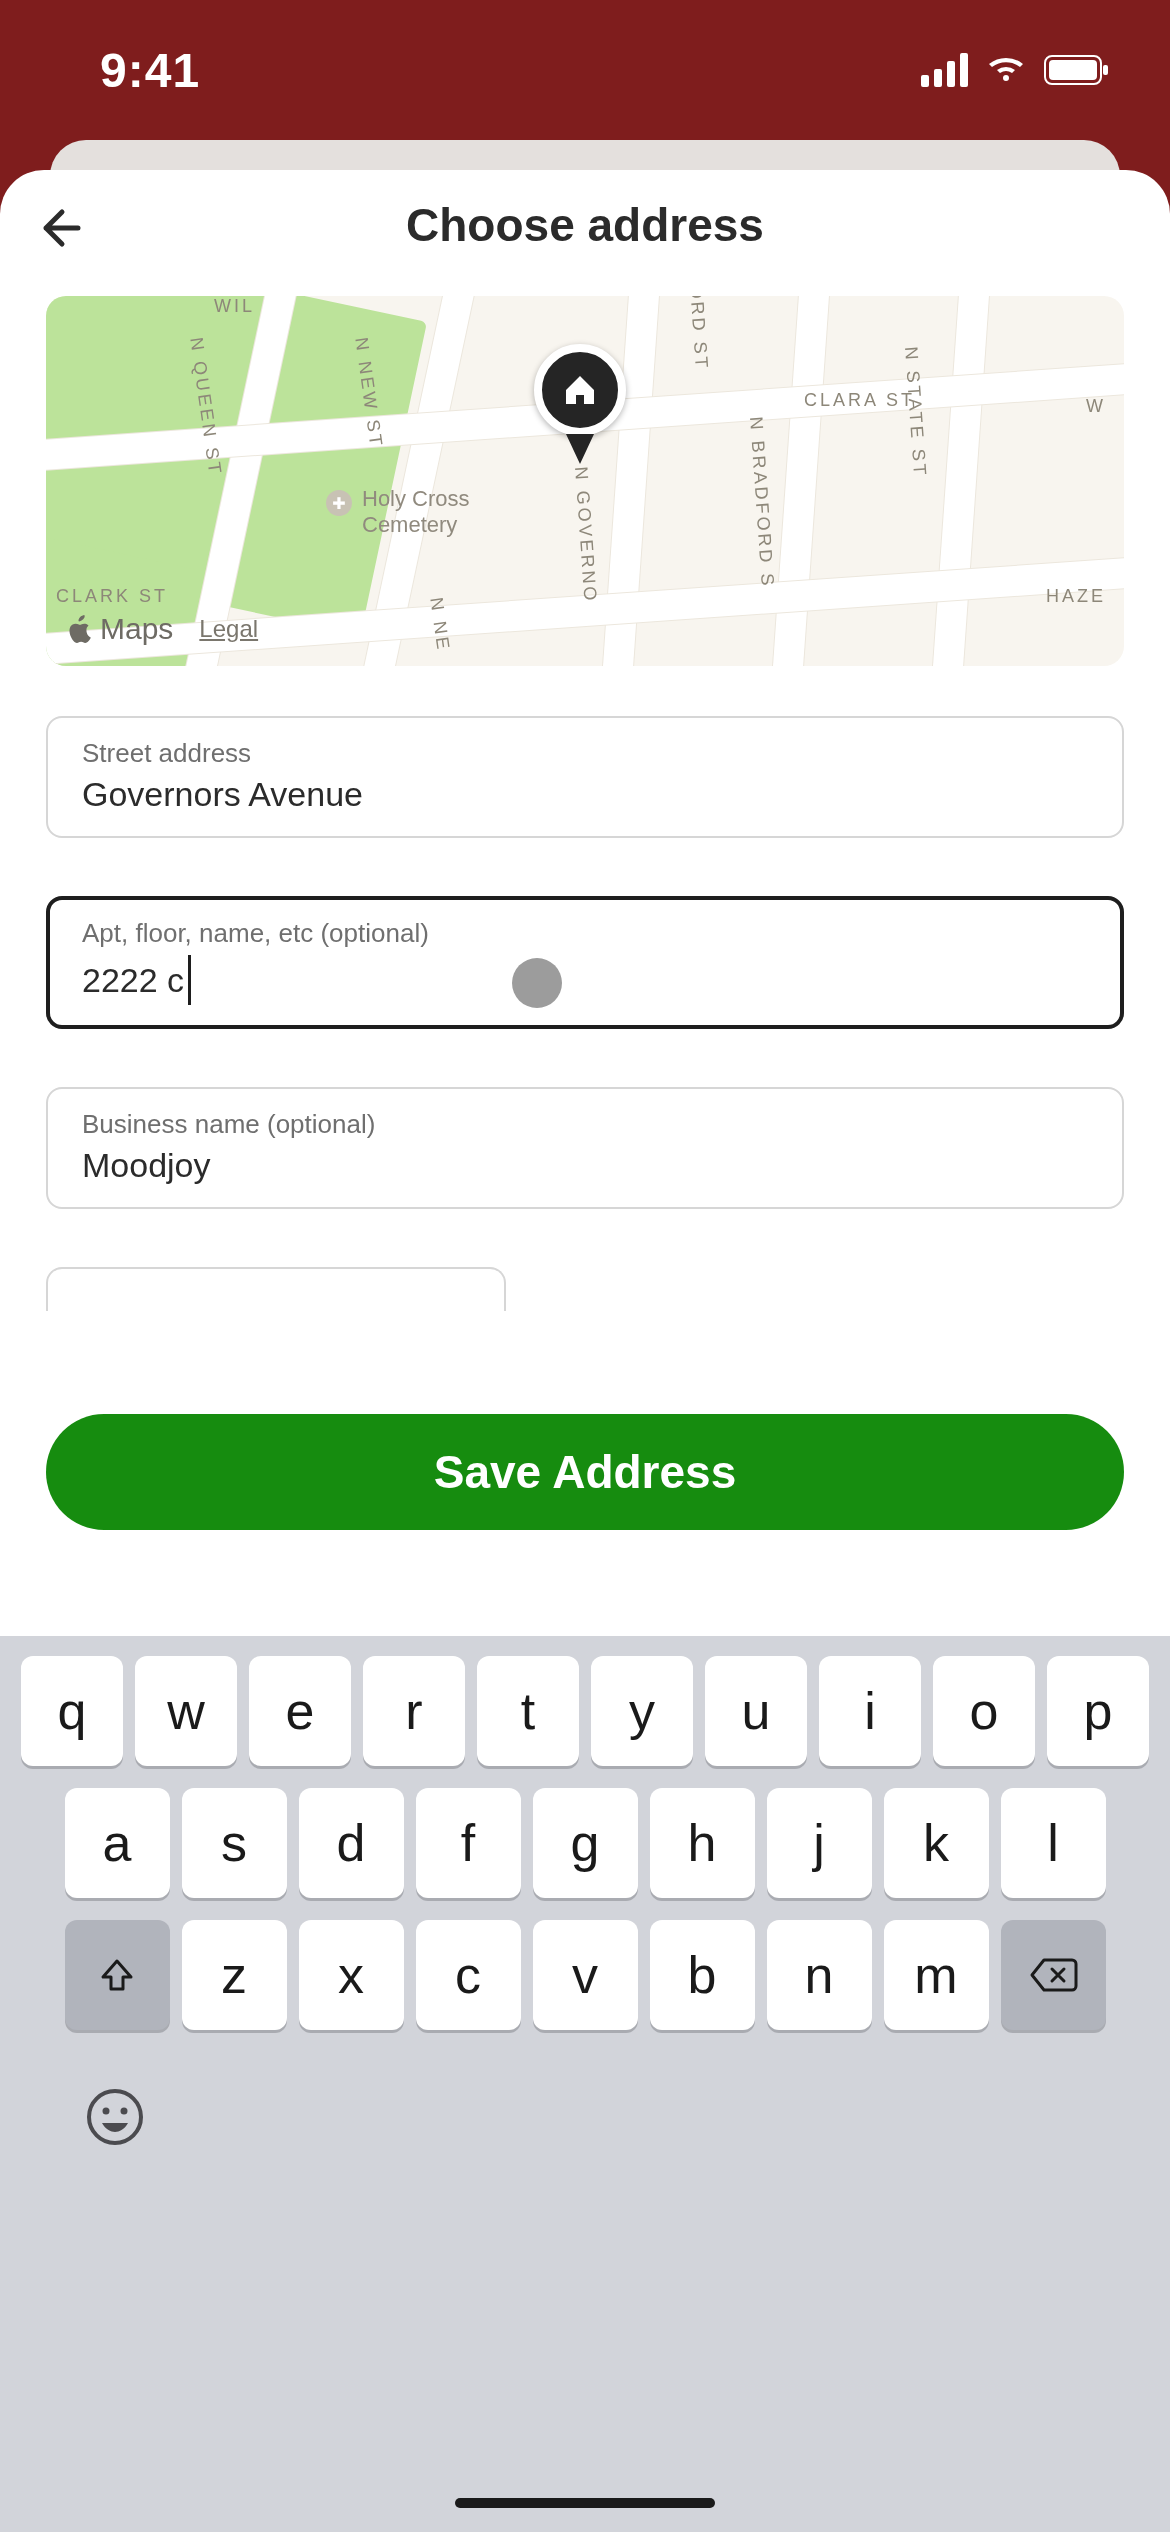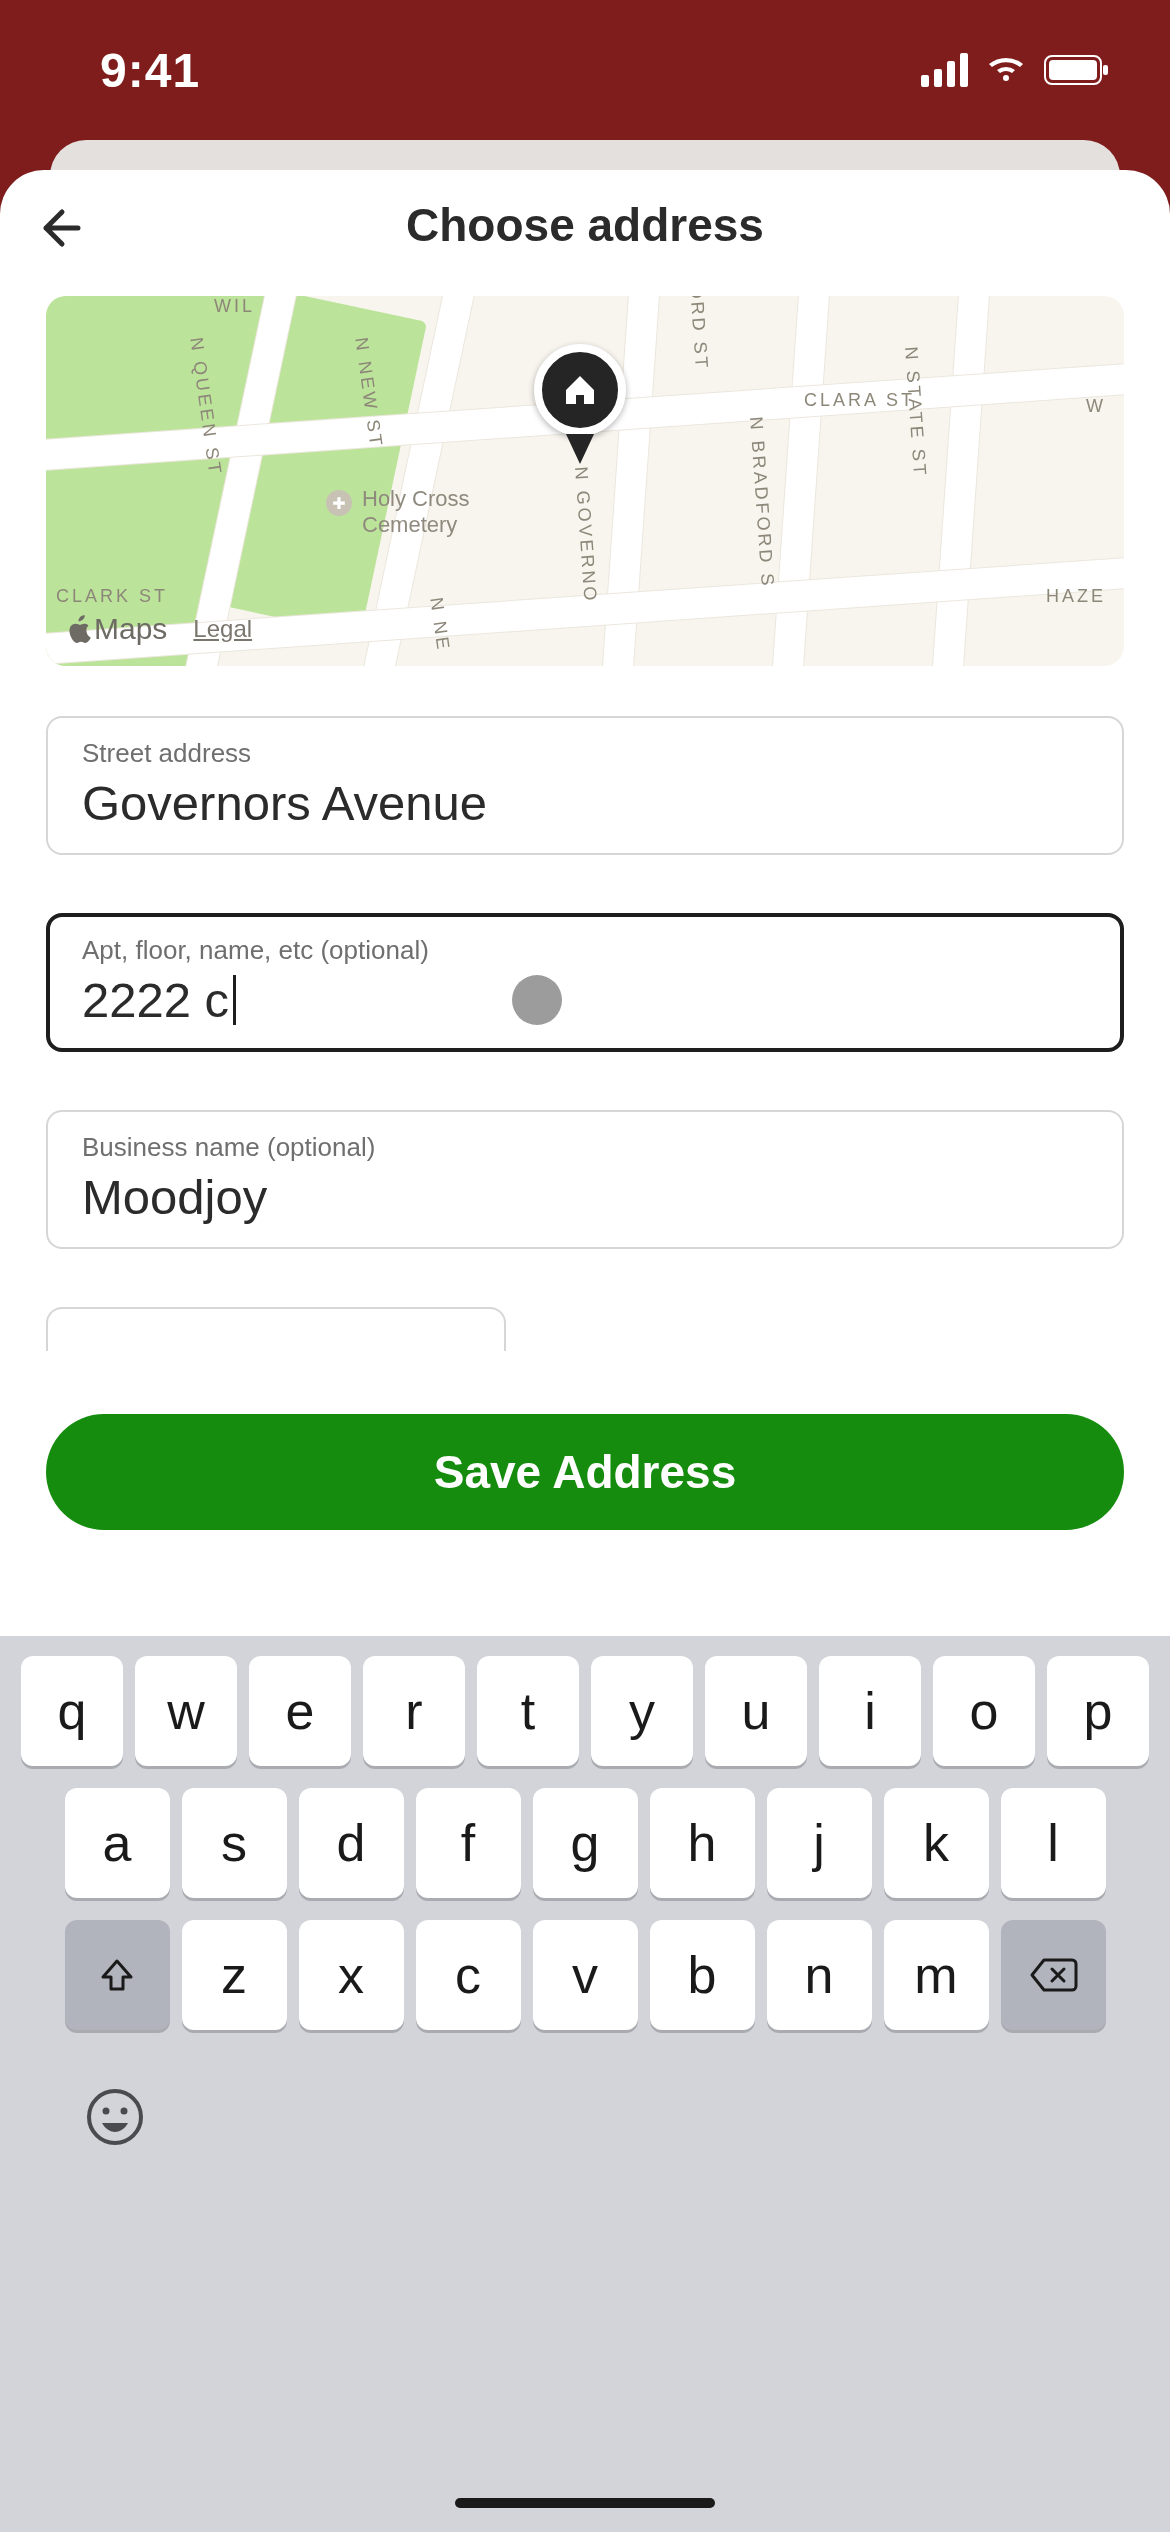--- a/index.html
+++ b/index.html
@@ -31,29 +31,29 @@
   .road.v { width:30px; top:-60px; bottom:-60px; }
   .park { position:absolute; background:#bce39a; border-radius:6px; }
   .street-label { position:absolute; font-size:18px; color:#8d8779; letter-spacing:3px; white-space:nowrap; }
   .poi { position:absolute; font-size:22px; color:#908a7e; display:flex; align-items:flex-start; gap:10px; }
   .poi .dot { width:26px; height:26px; border-radius:50%; background:#c8c2b4; display:flex; align-items:center; justify-content:center; color:#fff; font-size:16px; margin-top:4px; }
   .pin { position:absolute; width:92px; height:130px; left:488px; top:48px; }
   .pin .circle { width:92px; height:92px; border-radius:50%; background:#252525; border:8px solid #fff; display:flex; align-items:center; justify-content:center; box-shadow:0 2px 6px rgba(0,0,0,.3); }
   .pin .tip { width:0; height:0; border-left:14px solid transparent; border-right:14px solid transparent; border-top:30px solid #252525; position:absolute; bottom:10px; left:32px; }
   .pin .tipw { position:absolute; bottom:8px; left:28px; width:0; height:0; border-left:18px solid transparent; border-right:18px solid transparent; border-top:36px solid #fff; z-index:-1;}
   .map-footer { position:absolute; left:20px; bottom:20px; display:flex; align-items:center; gap:26px; }
-  .map-brand { font-size:30px; font-weight:500; color:#6e6b64; display:flex; align-items:center; }
+  .map-brand { font-size:30px; font-weight:500; color:#6e6b64; display:flex; align-items:center; gap:6px;}
   .map-legal { font-size:24px; color:#7a766d; text-decoration:underline; }
 
   
   .fields { padding:50px 46px 0 46px; display:flex; flex-direction:column; gap:58px; position:relative; }
   .field { border:2px solid #d6d6d6; border-radius:16px; padding:20px 34px 22px 34px; position:relative; }
   .field.focused { border:4px solid #1e1e1e; padding:18px 32px 20px 32px; }
   .field .lbl { font-size:26px; color:#6f6f6f; margin-bottom:6px; }
-  .field .val { font-size:49px; color:#2b2b2b; display:flex; align-items:center; }
+  .field .val { font-size:34px; color:#2b2b2b; display:flex; align-items:center; }
   .caret { display:inline-block; width:3px; height:50px; background:#1e1e1e; margin-left:4px; vertical-align:middle; }
   .touch-dot { position:absolute; left:462px; top:58px; width:50px; height:50px; border-radius:50%; background:#9c9c9c; }
   .field.partial { border:2px solid #d6d6d6; border-bottom:none; border-radius:16px 16px 0 0; height:26px; width:460px; }
 
   
   .save-row { position:absolute; left:0; right:0; top:1230px; padding:14px 46px; background:#fff; }
   .save-btn { width:100%; height:116px; background:#168c0f; color:#fff; font-size:46px; font-weight:700; border:none; border-radius:58px; }
 
   
   .kb { position:absolute; left:0; right:0; bottom:0; height:896px; background:#d2d4da; padding:20px 10px 0 10px; }

